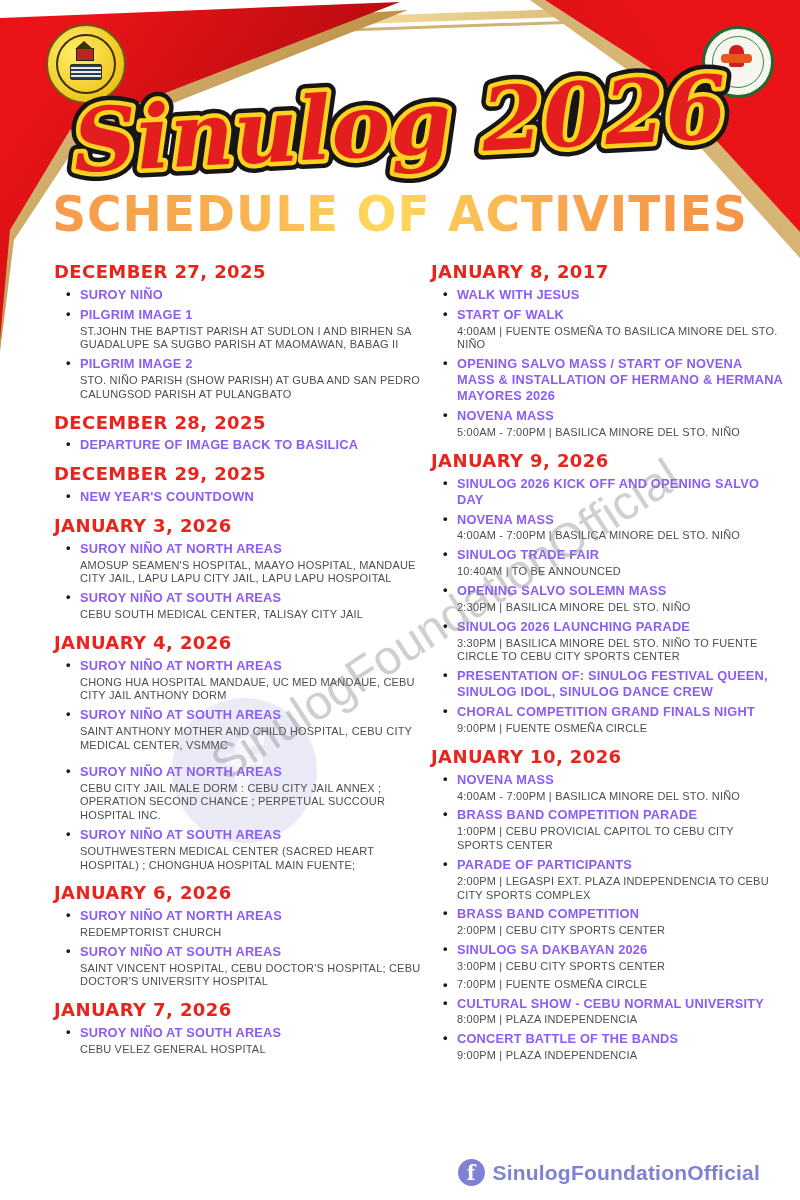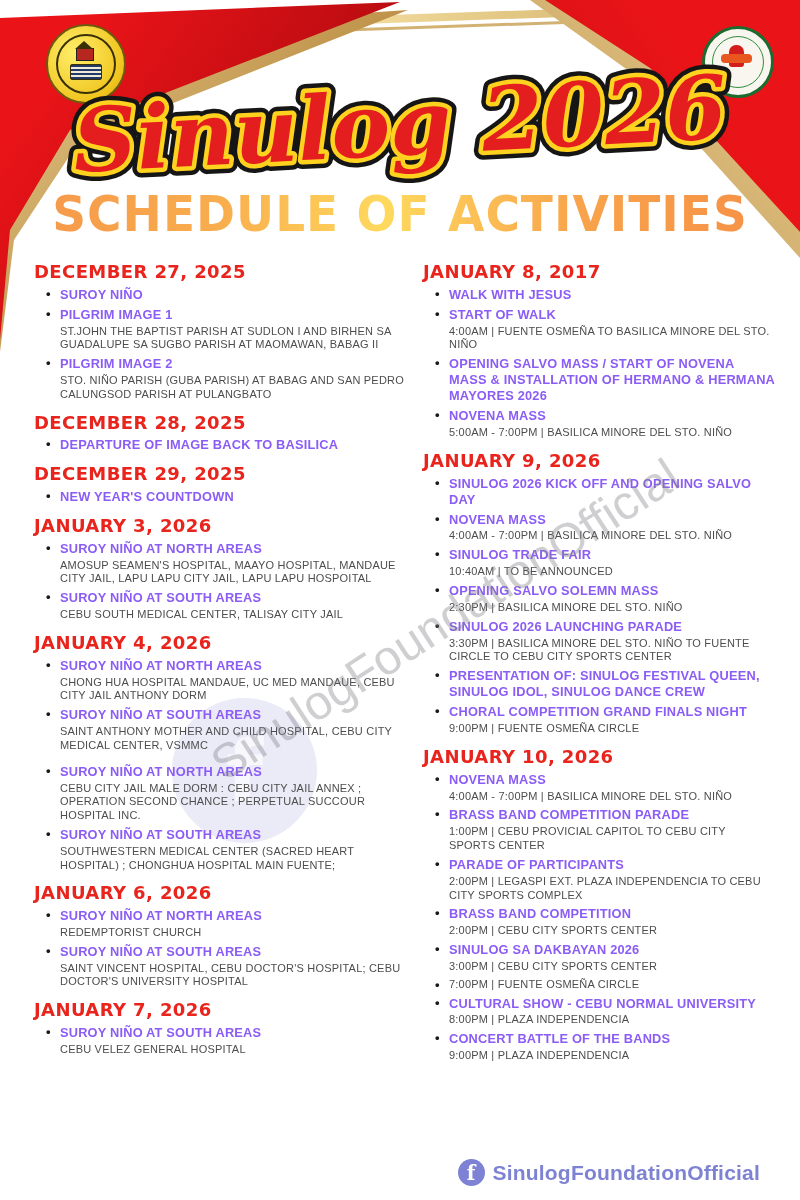--- a/index.html
+++ b/index.html
@@ -54,22 +54,22 @@
   .logo-fill{fill:#e41e1e;}
 
   
   .poster-title{position:absolute;z-index:5;top:186px;left:0;width:100%;text-align:center;
      font-family:"DejaVu Sans", sans-serif;font-weight:bold;font-size:47px;letter-spacing:1px;
      transform:scaleY(1.06);
      background:linear-gradient(90deg,#f5944a 0%,#f9ae4e 28%,#ffd95e 48%,#f8a44c 72%,#f58d45 100%);
      -webkit-background-clip:text;background-clip:text;color:transparent;white-space:nowrap;}
 
   
-  .content{position:absolute;z-index:6;left:34px;top:262px;width:741px;
-     display:grid;grid-template-columns:375px 352px;column-gap:14px;}
+  .content{position:absolute;z-index:6;left:54px;top:262px;width:741px;
+     display:grid;grid-template-columns:375px 352px;column-gap:2px;}
   .date-section{margin:0 0 11px 0;}
   .date-heading{margin:0 0 4px 0;font-family:"DejaVu Sans", sans-serif;font-weight:bold;
      font-size:18px;line-height:1.15;color:#e8241c;letter-spacing:0.4px;}
   .event-list{list-style:none;margin:0;padding:0 0 0 12px;}
   .event-item{position:relative;margin:0 0 4px 0;padding-left:14px;}
   .event-item:before{content:"•";position:absolute;left:0;top:-1px;color:#1a1a1a;font-weight:bold;font-size:13px;}
   .ev-title{font-weight:bold;color:#8b5cf6;font-size:12.8px;line-height:1.25;letter-spacing:0.2px;}
   .ev-details{color:#4d4d4d;font-size:11px;line-height:1.25;margin-top:2px;letter-spacing:0.2px;}
 
   
@@ -132,21 +132,21 @@
           <ul class="event-list">
             <li class="event-item">
               <div class="ev-title">SUROY NIÑO</div>
             </li>
             <li class="event-item">
               <div class="ev-title">PILGRIM IMAGE 1</div>
               <div class="ev-details">ST.JOHN THE BAPTIST PARISH AT SUDLON I AND BIRHEN SA GUADALUPE SA SUGBO PARISH AT MAOMAWAN, BABAG II</div>
             </li>
             <li class="event-item">
               <div class="ev-title">PILGRIM IMAGE 2</div>
-              <div class="ev-details">STO. NIÑO PARISH (GUBA PARISH) AT BABAG AND SAN PEDRO CALUNGSOD PARISH AT PULANGBATO</div>
+              <div class="ev-details">STO. NIÑO PARISH (SHOW PARISH) AT GUBA AND SAN PEDRO CALUNGSOD PARISH AT PULANGBATO</div>
             </li>
           </ul>
         </section>
         <section class="date-section">
           <h2 class="date-heading">DECEMBER 28, 2025</h2>
           <ul class="event-list">
             <li class="event-item">
               <div class="ev-title">DEPARTURE OF IMAGE BACK TO BASILICA</div>
             </li>
           </ul>

